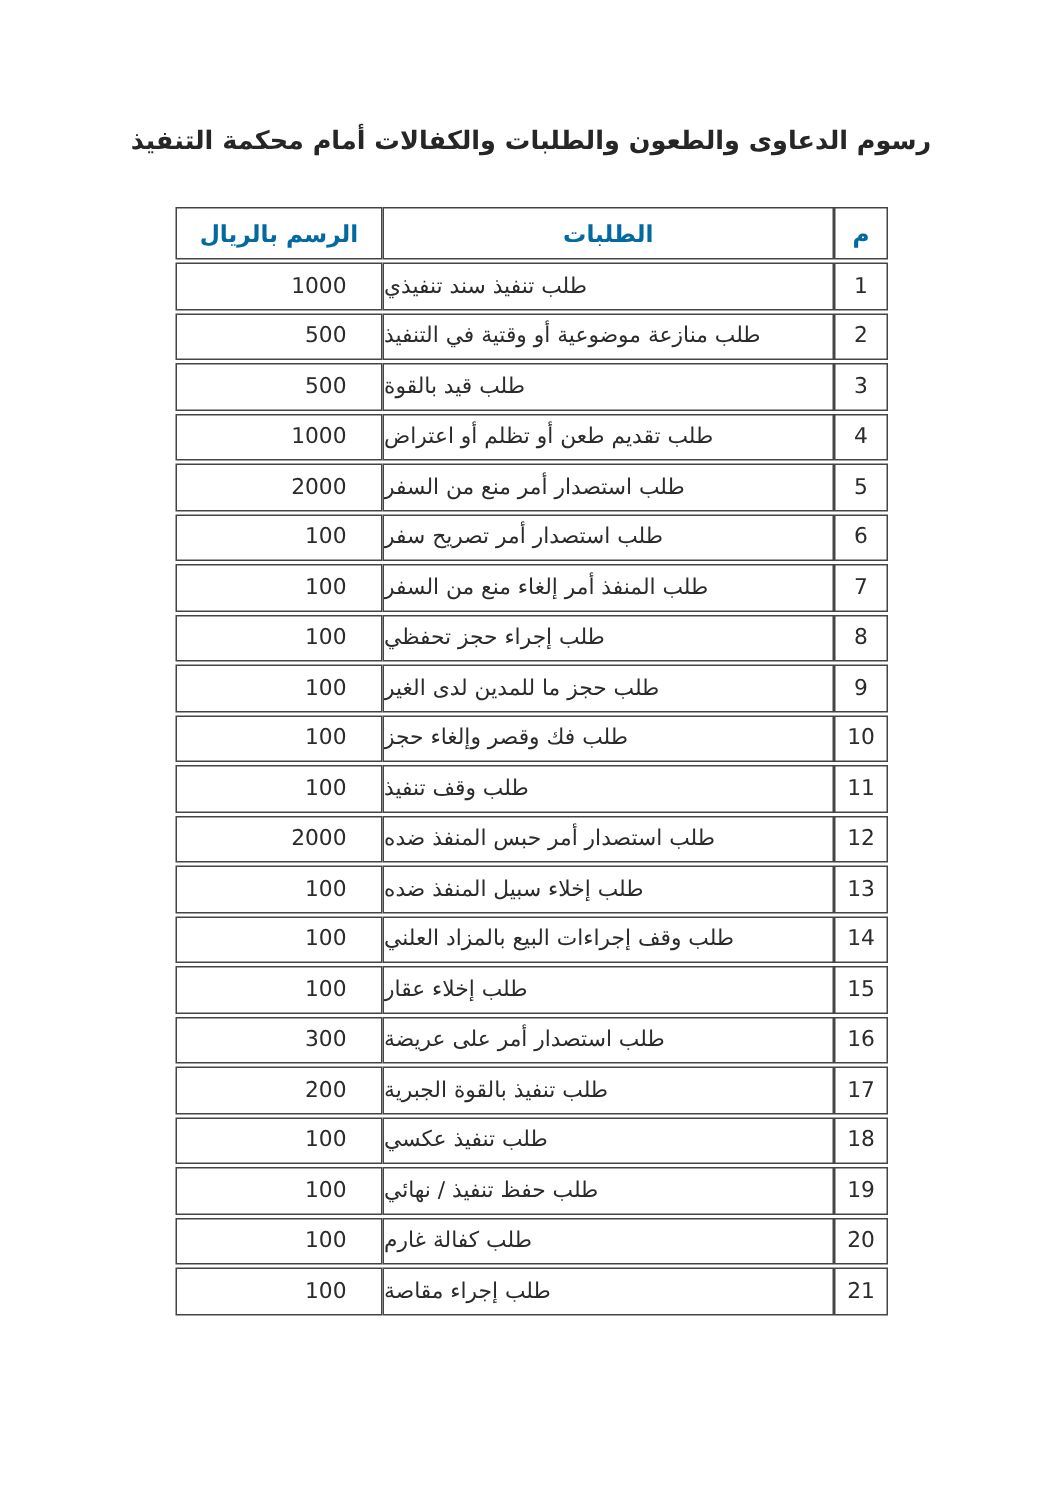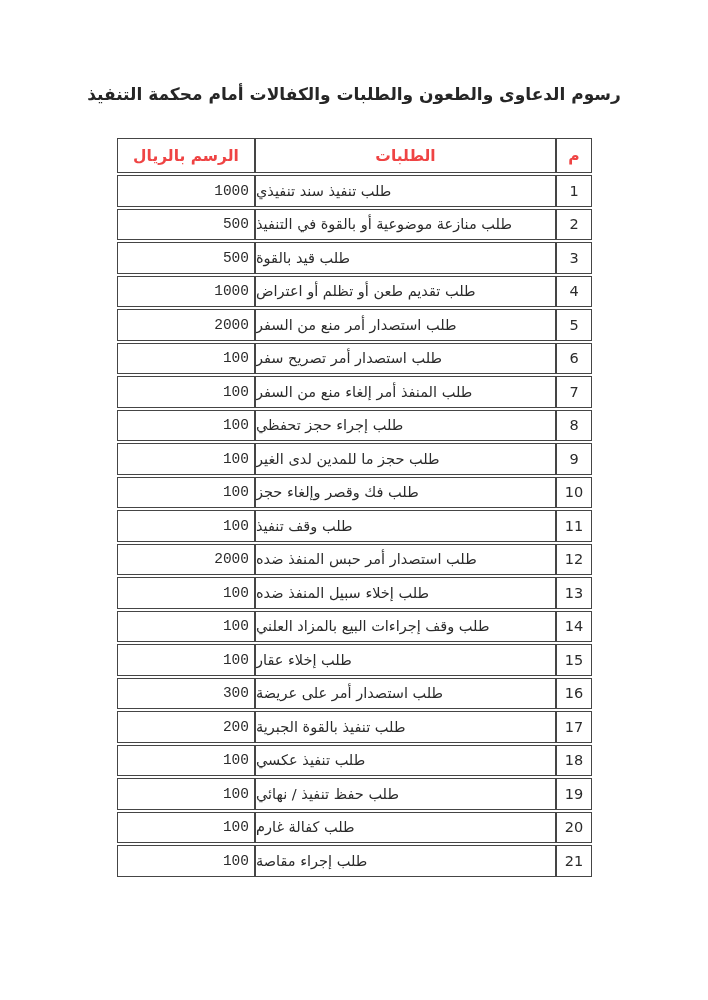--- a/index.html
+++ b/index.html
@@ -40,29 +40,29 @@
     border: 1.5px solid #454545;
     background: #ffffff;
     overflow: hidden;
     white-space: nowrap;
   }
   .fees-table th {
     height: 35px;
     font-size: 15.5px;
     font-weight: bold;
     text-align: center;
-    color: #ef4444;
+    color: #0369a1;
   }
   .fees-table td { height: 31.5px; font-size: 14.5px; color: #2b2b2b; }
   .col-num   { width: 36px; }
   .col-req   { width: 301px; }
   .col-fee   { width: 138px; }
   td.cell-num { text-align: center; }
   td.cell-req { text-align: left; padding-right: 9px; }
-  td.cell-fee { text-align: right; padding-right: 5px; font-family: Liberation Mono, monospace; }
+  td.cell-fee { text-align: right; padding-right: 23px; }
   .page-number {
     position: absolute;
     top: 941px; left: 0;
     width: 708px;
     text-align: center;
     font-size: 15px;
     color: #2b2b2b;
   }
 </style>
 </head>
@@ -86,21 +86,21 @@
       </tr>
     </thead>
     <tbody>
         <tr>
           <td class="cell-num">1</td>
           <td class="cell-req">طلب تنفيذ سند تنفيذي</td>
           <td class="cell-fee">1000</td>
         </tr>
         <tr>
           <td class="cell-num">2</td>
-          <td class="cell-req">طلب منازعة موضوعية أو بالقوة في التنفيذ</td>
+          <td class="cell-req">طلب منازعة موضوعية أو وقتية في التنفيذ</td>
           <td class="cell-fee">500</td>
         </tr>
         <tr>
           <td class="cell-num">3</td>
           <td class="cell-req">طلب قيد بالقوة</td>
           <td class="cell-fee">500</td>
         </tr>
         <tr>
           <td class="cell-num">4</td>
           <td class="cell-req">طلب تقديم طعن أو تظلم أو اعتراض</td>

